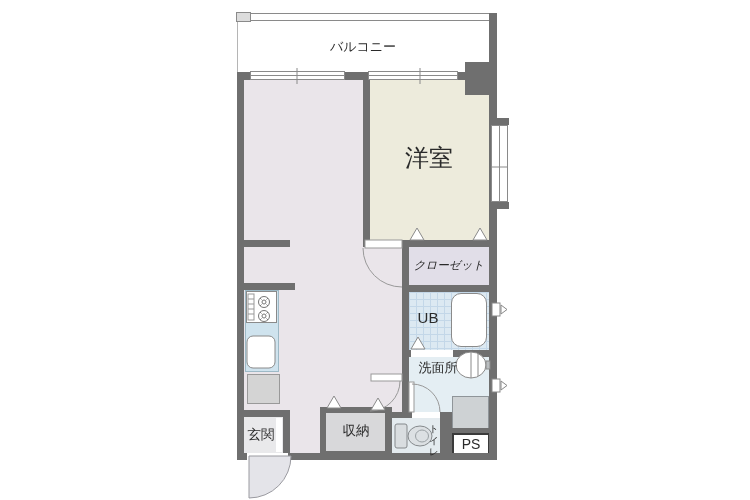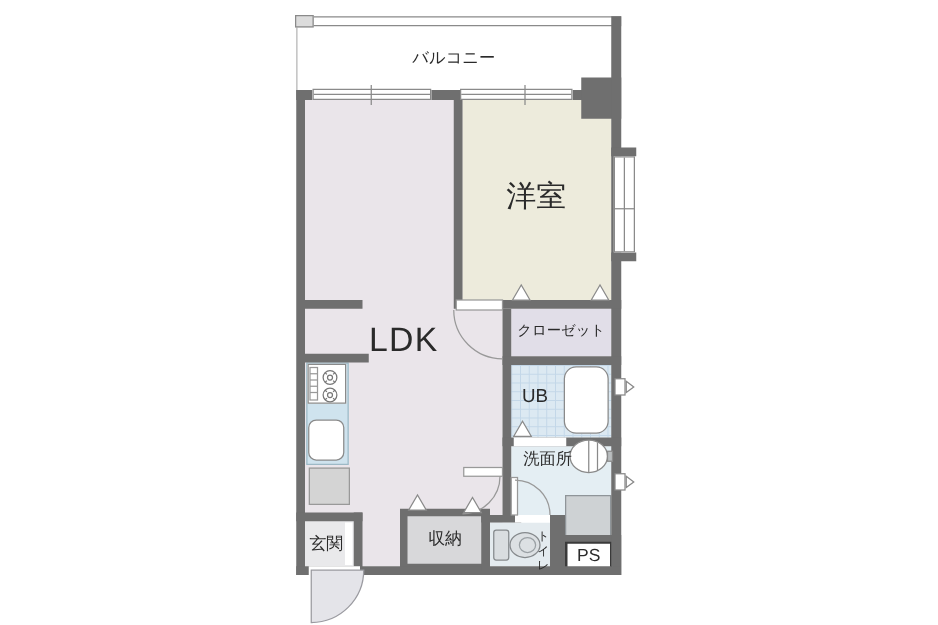--- a/index.html
+++ b/index.html
@@ -150,21 +150,20 @@
     <g fill="#fff" stroke="#888" stroke-width="1">
       <rect x="492" y="303" width="8" height="13"></rect>
       <path d="M 501,305 L 507,309.5 L 501,314 Z"></path>
       <rect x="492" y="379" width="8" height="13"></rect>
       <path d="M 501,381 L 507,385.5 L 501,390 Z"></path>
     </g>
   </svg>
 
   <div class="label" style="left:363px;top:46px;font-size:13px;">バルコニー</div>
   <div class="label" style="left:429px;top:158px;font-size:24px;">洋室</div>
-  <div class="label" style="left:323px;top:272px;font-size:27px;letter-spacing:1px;">LDK</div>
-  <div class="label" style="left:449px;top:266px;font-size:11.5px;">クローゼット</div>
+  <div class="label" style="left:449px;top:266px;font-size:11.5px;font-style:italic;">クローゼット</div>
   <div class="label" style="left:428px;top:317px;font-size:15px;">UB</div>
   <div class="label" style="left:438px;top:367px;font-size:13px;">洗面所</div>
   <div class="label v-label" style="left:434px;top:436px;font-size:9.5px;">トイレ</div>
   <div class="label" style="left:356px;top:431px;font-size:13.5px;">収納</div>
   <div class="label" style="left:261px;top:435px;font-size:13.5px;">玄関</div>
   <div class="label" style="left:471px;top:444px;font-size:14px;text-align:center;">PS</div>
 </div>
 
 </body></html>

